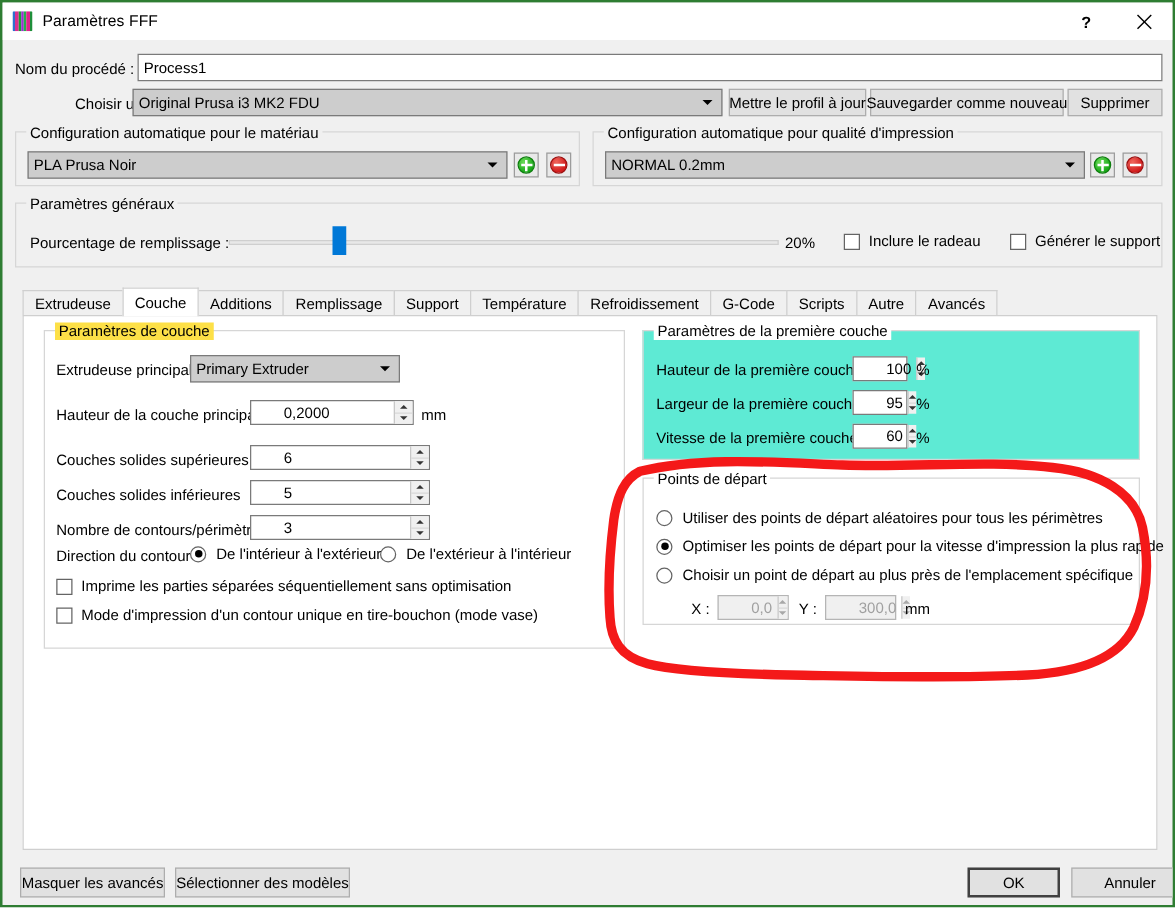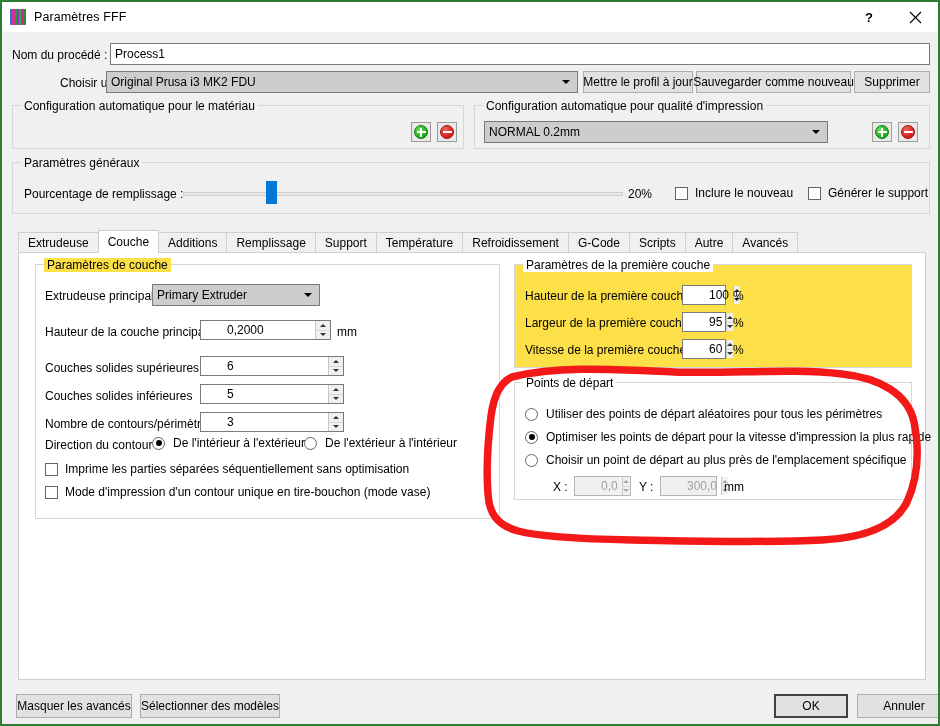--- a/index.html
+++ b/index.html
@@ -219,36 +219,40 @@
     <span>Original Prusa i3 MK2 FDU</span>
     <span class="arrow"></span>
   </div>
   <div class="btn" style="position:absolute;left:581px;top:69px;width:110px;">Mettre le profil à jour</div>
   <div class="btn" style="position:absolute;left:694px;top:69px;width:155px;">Sauvegarder comme nouveau</div>
   <div class="btn" style="position:absolute;left:852px;top:69px;width:76px;">Supprimer</div>
 
   <div class="group" style="left:10px;top:103px;width:452px;height:44px;">
     <div class="gtitle">Configuration automatique pour le matériau</div>
   </div>
+  <div class="combo" style="position:absolute;left:20px;top:119px;width:384px;">
+    <span>PLA Prusa Noir</span>
+    <span class="arrow"></span>
+  </div>
   <div class="round-btn" style="position:absolute;left:409px;top:120px;">
     <div class="disc green">
         <span class="plusH"></span>
         <span class="plusV"></span>
       </div>
   </div>
   <div class="round-btn" style="position:absolute;left:435px;top:120px;">
     <div class="disc red">
         <span class="plusH"></span>
       </div>
   </div>
 
   <div class="group" style="left:472px;top:103px;width:456px;height:44px;">
     <div class="gtitle">Configuration automatique pour qualité d'impression</div>
   </div>
-  <div class="combo" style="position:absolute;left:482px;top:119px;width:344px;">
+  <div class="combo" style="position:absolute;left:482px;top:119px;width:384px;">
     <span>NORMAL 0.2mm</span>
     <span class="arrow"></span>
   </div>
   <div class="round-btn" style="position:absolute;left:870px;top:120px;">
     <div class="disc green">
         <span class="plusH"></span>
         <span class="plusV"></span>
       </div>
   </div>
   <div class="round-btn" style="position:absolute;left:896px;top:120px;">
@@ -260,21 +264,21 @@
   <div class="group" style="left:10px;top:160px;width:918px;height:52px;padding-left:12px;">
     <div class="gtitle">Paramètres généraux</div>
   </div>
   <div class="lbl" style="position:absolute;left:22px;top:185px;">Pourcentage de remplissage :</div>
   <div id="slider-track"></div>
   <div id="slider-thumb"></div>
   <div class="lbl" style="position:absolute;left:626px;top:185px;">20%</div>
 
   <div class="cbrow" style="position:absolute;left:673px;top:184px;">
     <span class="cbox"></span>
-    <span class="lbl">Inclure le nouveau</span>
+    <span class="lbl">Inclure le radeau</span>
   </div>
   <div class="cbrow" style="position:absolute;left:806px;top:184px;">
     <span class="cbox"></span>
     <span class="lbl">Générer le support</span>
   </div>
 
   <div id="tabstrip">
     <div class="tab">Extrudeuse</div>
     <div class="tab active">Couche</div>
     <div class="tab">Additions</div>
@@ -367,21 +371,21 @@
 
   <div class="cbrow" style="position:absolute;left:43px;top:460px;">
     <span class="cbox"></span>
     <span class="lbl">Imprime les parties séparées séquentiellement sans optimisation</span>
   </div>
   <div class="cbrow" style="position:absolute;left:43px;top:483px;">
     <span class="cbox"></span>
     <span class="lbl">Mode d'impression d'un contour unique en tire-bouchon (mode vase)</span>
   </div>
 
-  <div class="group" style="left:512px;top:262px;width:398px;height:104px;background:#fde047;">
+  <div class="group" style="left:512px;top:262px;width:398px;height:104px;background:#5eead4;">
     <div class="gtitle" style="background:#fff;">Paramètres de la première couche</div>
   </div>
 
   <div class="lbl" style="position:absolute;left:523px;top:287px;">Hauteur de la première couche</div>
   <div class="spin" style="position:absolute;left:680px;top:283px;width:44px;">
     <div class="val">100</div>
     <div class="arrows">
       <div class="up">
           <span class="tri-up"></span>
         </div>

